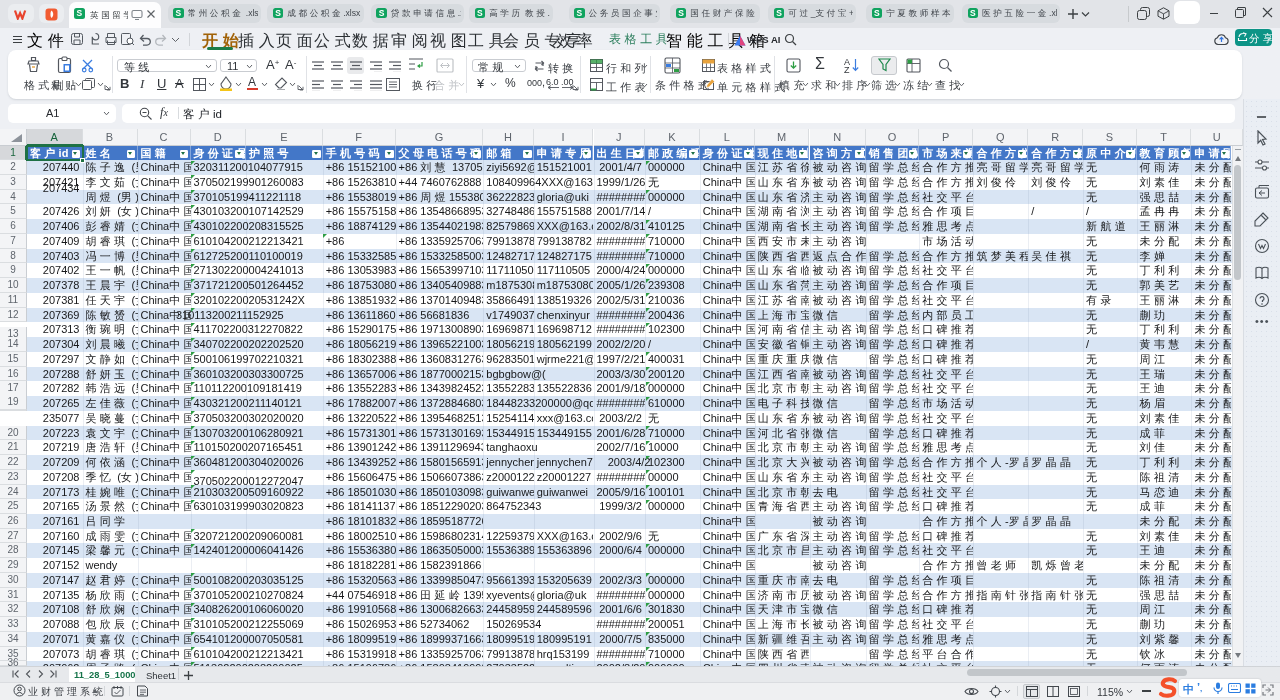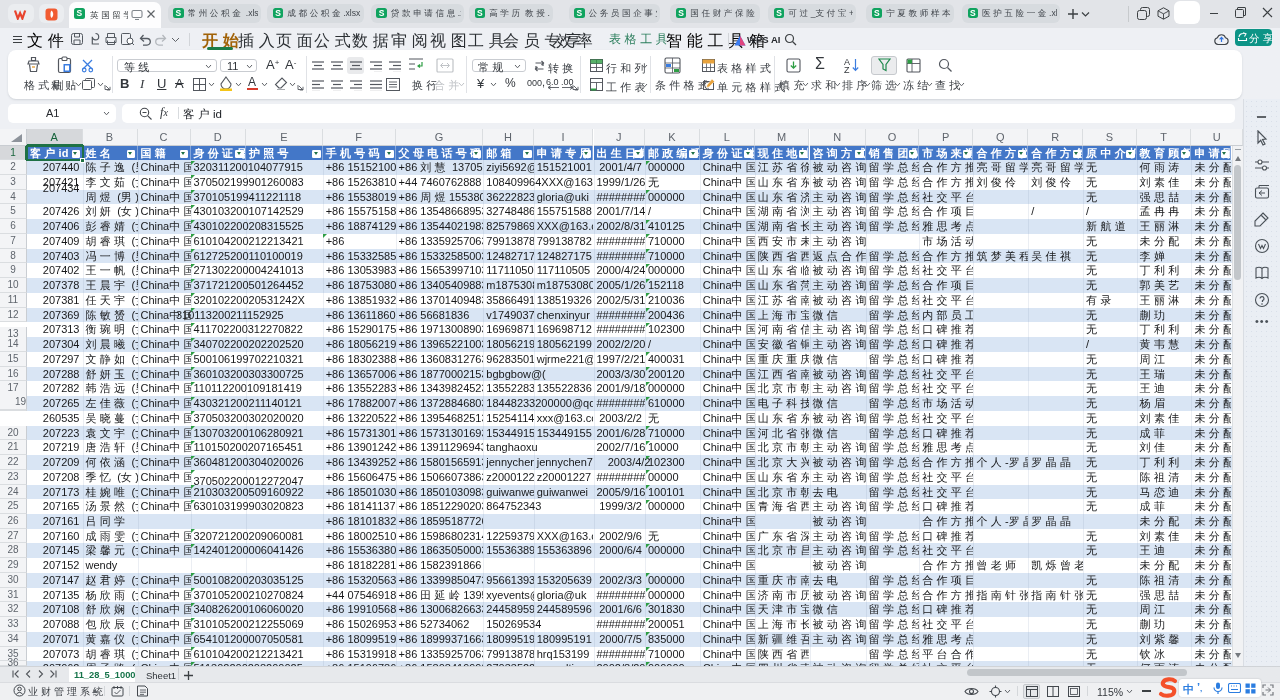--- a/index.html
+++ b/index.html
@@ -520,21 +520,21 @@
 <div class="rh" style="top:134.42000000000002px;height:14.74px;line-height:14.74px;">9</div>
 <div class="rh" style="top:149.16px;height:14.74px;line-height:14.74px;">10</div>
 <div class="rh" style="top:163.9px;height:14.74px;line-height:14.74px;">11</div>
 <div class="rh" style="top:178.64000000000001px;height:14.74px;line-height:14.74px;">12</div>
 <div class="rh" style="top:198px;height:14.74px;line-height:14.74px;">13</div>
 <div class="rh" style="top:208.12px;height:14.74px;line-height:14.74px;">14</div>
 <div class="rh" style="top:222.86px;height:14.74px;line-height:14.74px;">15</div>
 <div class="rh" style="top:237.6px;height:14.74px;line-height:14.74px;">16</div>
 <div class="rh" style="top:252.34px;height:14.74px;line-height:14.74px;">17</div>
 <div class="rh" style="top:267.08000000000004px;height:14.74px;line-height:14.74px;">18</div>
-<div class="rh" style="top:266px;height:14.74px;line-height:14.74px;text-align:right;">19</div>
+<div class="rh" style="top:266px;height:14.74px;line-height:14.74px;">19</div>
 <div class="rh" style="top:296.56px;height:14.74px;line-height:14.74px;">20</div>
 <div class="rh" style="top:311.3px;height:14.74px;line-height:14.74px;">21</div>
 <div class="rh" style="top:326.04px;height:14.74px;line-height:14.74px;">22</div>
 <div class="rh" style="top:340.78000000000003px;height:14.74px;line-height:14.74px;">23</div>
 <div class="rh" style="top:355.52px;height:14.74px;line-height:14.74px;">24</div>
 <div class="rh" style="top:370.26px;height:14.74px;line-height:14.74px;">25</div>
 <div class="rh" style="top:385.0px;height:14.74px;line-height:14.74px;">26</div>
 <div class="rh" style="top:399.74px;height:14.74px;line-height:14.74px;">27</div>
 <div class="rh" style="top:414.48px;height:14.74px;line-height:14.74px;">28</div>
 <div class="rh" style="top:429.22px;height:14.74px;line-height:14.74px;">29</div>
@@ -796,21 +796,21 @@
 <div class="cell r" style="left:27px;top:149.16px;width:55.5px;height:14.74px">207378</div>
 <div class="cell " style="left:82.5px;top:149.16px;width:55px;height:14.74px"><i class="k">王晨宇</i> (<i class="k">男</i>)</div>
 <div class="cell " style="left:137.5px;top:149.16px;width:53px;height:14.74px">China<i class="k">中国</i></div>
 <div class="cell " style="left:190.5px;top:149.16px;width:132.2px;height:14.74px">371721200501264452</div>
 <div class="gt" style="left:191.0px;top:149.66px"></div>
 <div class="cell " style="left:322.7px;top:149.16px;width:72.9px;height:14.74px">+86 1875308023</div>
 <div class="cell " style="left:395.6px;top:149.16px;width:87.7px;height:14.74px">+86 13405409883</div>
 <div class="cell " style="left:483.3px;top:149.16px;width:50.4px;height:14.74px">m1875308(</div>
 <div class="cell " style="left:533.7px;top:149.16px;width:59.8px;height:14.74px">m18753080</div>
 <div class="cell r" style="left:593.5px;top:149.16px;width:51.5px;height:14.74px">2005/1/26</div>
-<div class="cell " style="left:645px;top:149.16px;width:54.8px;height:14.74px">152118</div>
+<div class="cell " style="left:645px;top:149.16px;width:54.8px;height:14.74px">239308</div>
 <div class="gt" style="left:645.5px;top:149.66px"></div>
 <div class="cell " style="left:699.8px;top:149.16px;width:54.9px;height:14.74px">China<i class="k">中国</i></div>
 <div class="cell " style="left:754.7px;top:149.16px;width:54.8px;height:14.74px"><i class="k">山东省菏泽市</i></div>
 <div class="cell " style="left:809.5px;top:149.16px;width:56.3px;height:14.74px"><i class="k">主动咨询</i></div>
 <div class="cell " style="left:865.8px;top:149.16px;width:53.4px;height:14.74px"><i class="k">留学总经办</i></div>
 <div class="cell " style="left:919.2px;top:149.16px;width:54.2px;height:14.74px"><i class="k">合作项目</i>--</div>
 <div class="cell " style="left:1083.1px;top:149.16px;width:53.5px;height:14.74px"><i class="k">无</i></div>
 <div class="cell " style="left:1136.6px;top:149.16px;width:54.8px;height:14.74px"><i class="k">郭美艺</i></div>
 <div class="cell " style="left:1191.4px;top:149.16px;width:40.1px;height:14.74px"><i class="k">未分配</i></div>
 <div class="cell r" style="left:27px;top:163.9px;width:55.5px;height:14.74px">207381</div>
@@ -963,21 +963,21 @@
 <div class="cell " style="left:645px;top:267.08000000000004px;width:54.8px;height:14.74px">610000</div>
 <div class="gt" style="left:645.5px;top:267.58000000000004px"></div>
 <div class="cell " style="left:699.8px;top:267.08000000000004px;width:54.9px;height:14.74px">China<i class="k">中国</i></div>
 <div class="cell " style="left:754.7px;top:267.08000000000004px;width:54.8px;height:14.74px"><i class="k">电子科技大学</i></div>
 <div class="cell " style="left:809.5px;top:267.08000000000004px;width:56.3px;height:14.74px"><i class="k">微信</i></div>
 <div class="cell " style="left:865.8px;top:267.08000000000004px;width:53.4px;height:14.74px"><i class="k">留学总经办</i></div>
 <div class="cell " style="left:919.2px;top:267.08000000000004px;width:54.2px;height:14.74px"><i class="k">市场活动</i>,</div>
 <div class="cell " style="left:1083.1px;top:267.08000000000004px;width:53.5px;height:14.74px"><i class="k">无</i></div>
 <div class="cell " style="left:1136.6px;top:267.08000000000004px;width:54.8px;height:14.74px"><i class="k">杨眉</i></div>
 <div class="cell " style="left:1191.4px;top:267.08000000000004px;width:40.1px;height:14.74px"><i class="k">未分配</i></div>
-<div class="cell r" style="left:27px;top:281.82px;width:55.5px;height:14.74px">260535</div>
+<div class="cell r" style="left:27px;top:281.82px;width:55.5px;height:14.74px">235077</div>
 <div class="cell " style="left:82.5px;top:281.82px;width:55px;height:14.74px"><i class="k">吴晓蔓</i> (<i class="k">女</i>)</div>
 <div class="cell " style="left:137.5px;top:281.82px;width:53px;height:14.74px">China<i class="k">中国</i></div>
 <div class="cell " style="left:190.5px;top:281.82px;width:132.2px;height:14.74px">370503200302020020</div>
 <div class="gt" style="left:191.0px;top:282.32px"></div>
 <div class="cell " style="left:322.7px;top:281.82px;width:72.9px;height:14.74px">+86 1322052263</div>
 <div class="cell " style="left:395.6px;top:281.82px;width:87.7px;height:14.74px">+86 13954682513</div>
 <div class="cell " style="left:483.3px;top:281.82px;width:50.4px;height:14.74px">152541145</div>
 <div class="cell " style="left:533.7px;top:281.82px;width:59.8px;height:14.74px">xxx@163.cc</div>
 <div class="cell r" style="left:593.5px;top:281.82px;width:51.5px;height:14.74px">2003/2/2</div>
 <div class="cell " style="left:645px;top:281.82px;width:54.8px;height:14.74px"><i class="k">无</i></div>

